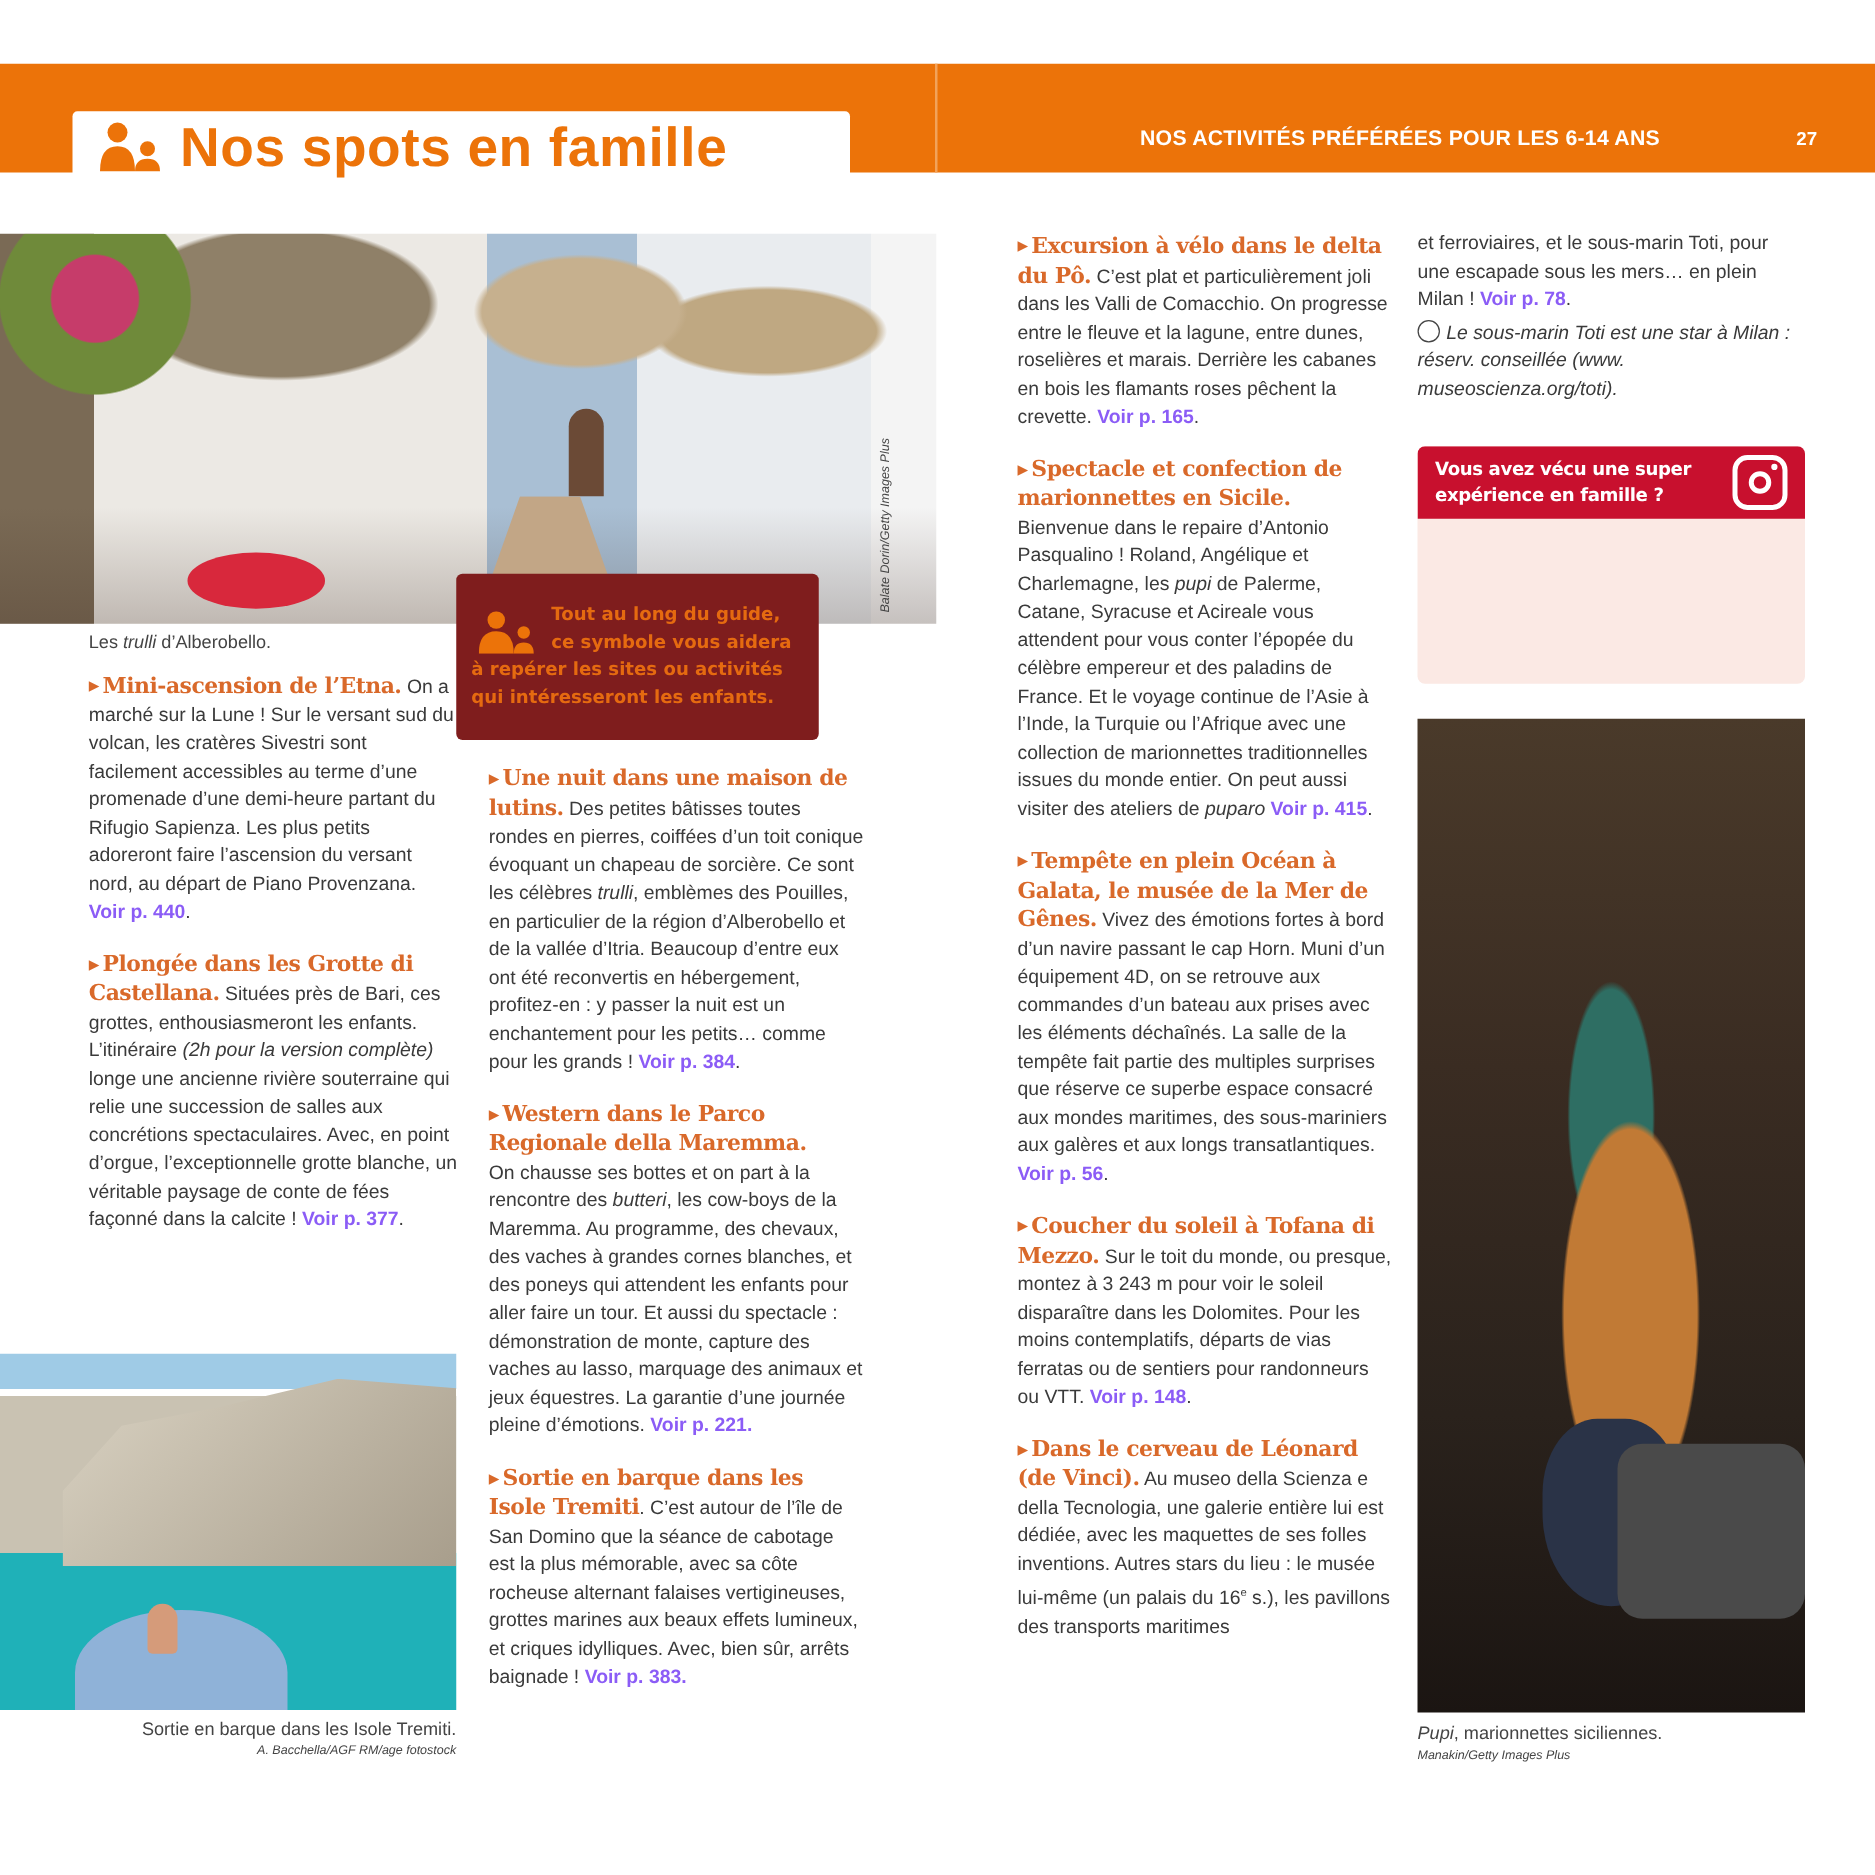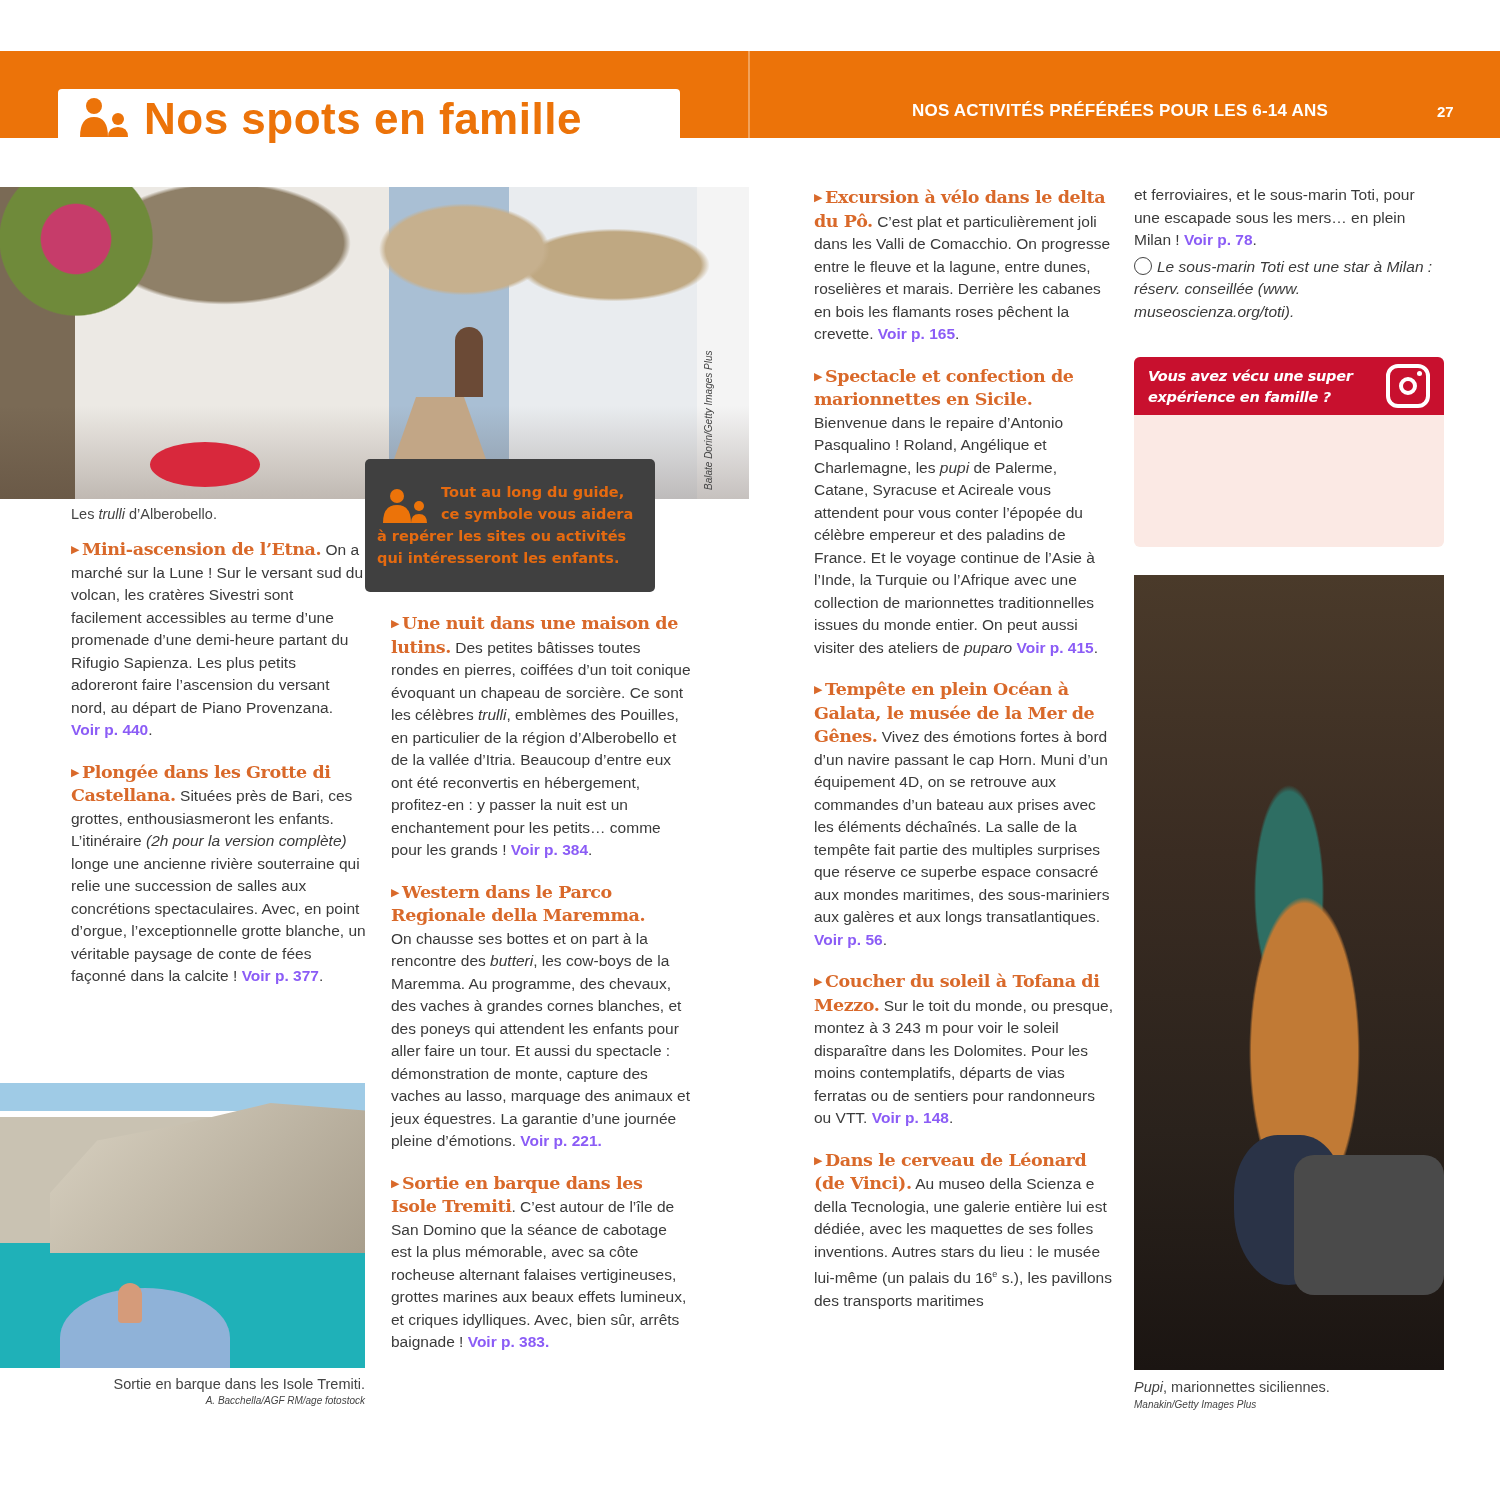--- a/index.html
+++ b/index.html
@@ -44,42 +44,42 @@
       radial-gradient(ellipse at 50% 40%, #2e6e63 0 15%, transparent 16%),
       linear-gradient(180deg, #4a3a2a 0%, #3a2c22 35%, #2a221c 70%, #1b1512 100%);
   }
   .photo-pupi .beard { position: absolute; left: 100px; top: 560px; width: 110px; height: 150px; background: #2a3347; border-radius: 40% 40% 50% 50%; }
   .photo-pupi .helm { position: absolute; left: 160px; top: 580px; width: 150px; height: 140px; background: #4a4a4a; border-radius: 20px; }
 
   .caption { position: absolute; font-size: 14.5px; color: #444; }
   .caption i { font-style: italic; }
   .credit { position: absolute; font-size: 10px; font-style: italic; color: #444; }
 
-  .tip-box { position: absolute; top: 459px; left: 365px; width: 290px; height: 133px; background: #404040; border-radius: 5px; padding: 22px 12px 0 12px; }
+  .tip-box { position: absolute; top: 459px; left: 365px; width: 290px; height: 133px; background: #7f1d1d; border-radius: 5px; padding: 22px 12px 0 12px; }
   .tip-box .kid-icon { position: absolute; left: 18px; top: 30px; width: 50px; height: 34px; }
   .tip-text { font-family: "DejaVu Sans", sans-serif; font-weight: bold; font-size: 14.5px; line-height: 22px; color: #e56a10; }
   .tip-text .indent { display: block; padding-left: 64px; }
 
   .col { position: absolute; font-size: 15.5px; line-height: 22.5px; color: #3a3a3a; }
   .col1 { left: 71px; top: 538px; width: 295px; }
   .col2 { left: 391px; top: 612px; width: 300px; }
   .col3 { left: 814px; top: 186px; width: 300px; }
   .col4 { left: 1134px; top: 184px; width: 310px; }
   .entry { margin-bottom: 19px; }
   .entry-title { font-family: "DejaVu Serif", serif; font-weight: bold; color: #d9692a; font-size: 17.5px; line-height: 22.5px; letter-spacing: -0.4px; }
   .entry-title .arrow { font-size: 11px; vertical-align: 2px; margin-right: 3px; font-family: "DejaVu Sans", sans-serif; }
   .ref { color: #8b5cf6; font-weight: bold; }
   .it { font-style: italic; }
 
   .tip-note { font-style: italic; font-size: 15.5px; line-height: 22.5px; color: #3a3a3a; margin-top: 4px; }
   .smiley { display: inline-block; width: 18px; height: 18px; border: 1.5px solid #444; border-radius: 50%; vertical-align: -3px; margin-right: 5px; position: relative; }
 
   .insta { position: absolute; top: 357px; left: 1134px; width: 310px; height: 190px; border-radius: 6px; overflow: hidden; background: #fbe9e4; }
   .insta-head { background: #c8102e; height: 58px; padding: 9px 14px; position: relative; }
-  .insta-title { color: #fff; font-family: "DejaVu Sans", sans-serif; font-weight: bold; font-size: 14.5px; line-height: 21px; letter-spacing: -0.3px; font-style: italic; }
+  .insta-title { color: #fff; font-family: "DejaVu Sans", sans-serif; font-weight: bold; font-size: 14.5px; line-height: 21px; letter-spacing: -0.3px; }
   .insta-logo { position: absolute; right: 14px; top: 7px; width: 44px; height: 44px; border: 4px solid #fff; border-radius: 12px; }
   .insta-logo .lens { position: absolute; left: 9px; top: 9px; width: 18px; height: 18px; border: 4px solid #fff; border-radius: 50%; }
   .insta-logo .dot { position: absolute; right: 4px; top: 3px; width: 5px; height: 5px; background: #fff; border-radius: 50%; }
   .insta-body { padding: 9px 13px; font-size: 15.5px; line-height: 22.3px; color: #3a3a3a; }
   .hashtag { color: #c8102e; font-weight: bold; }
 </style>
 </head>
 <body>
 
 <div class="band"></div>

